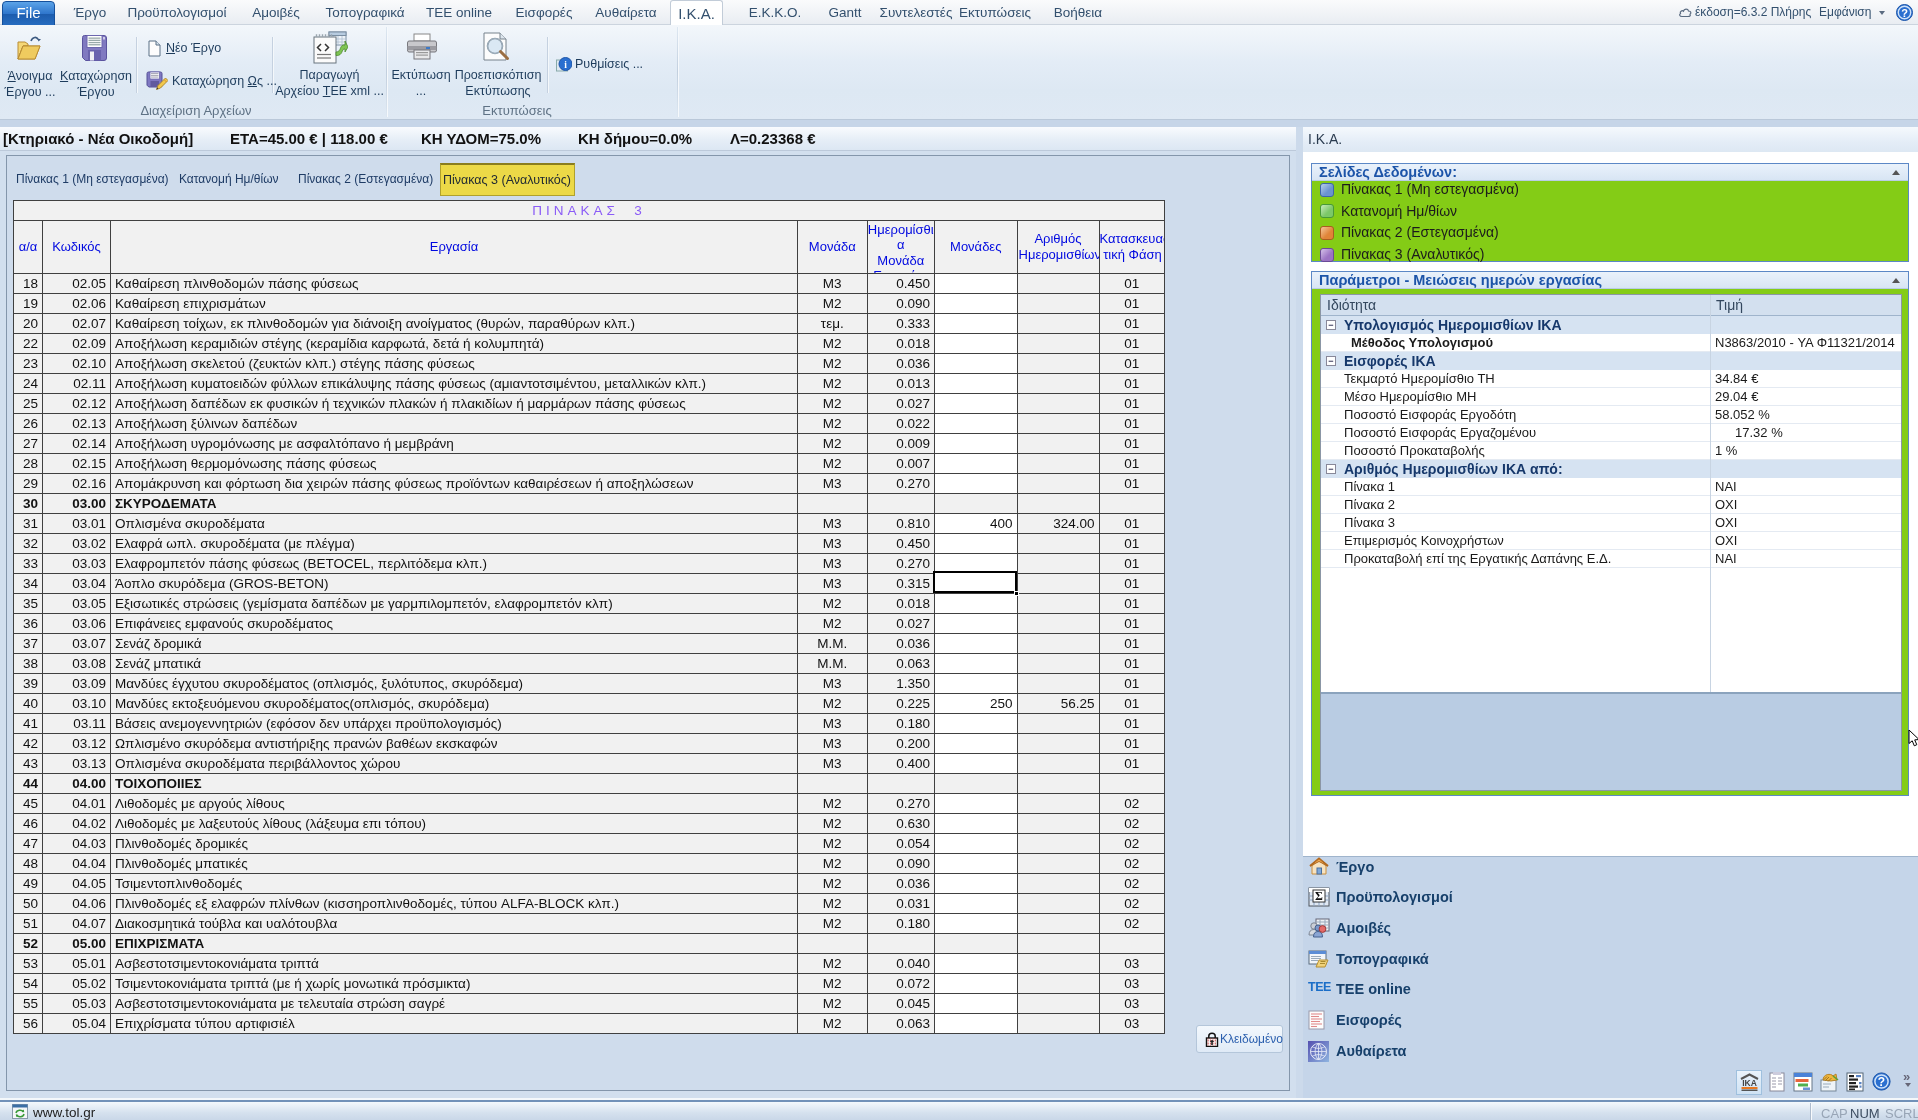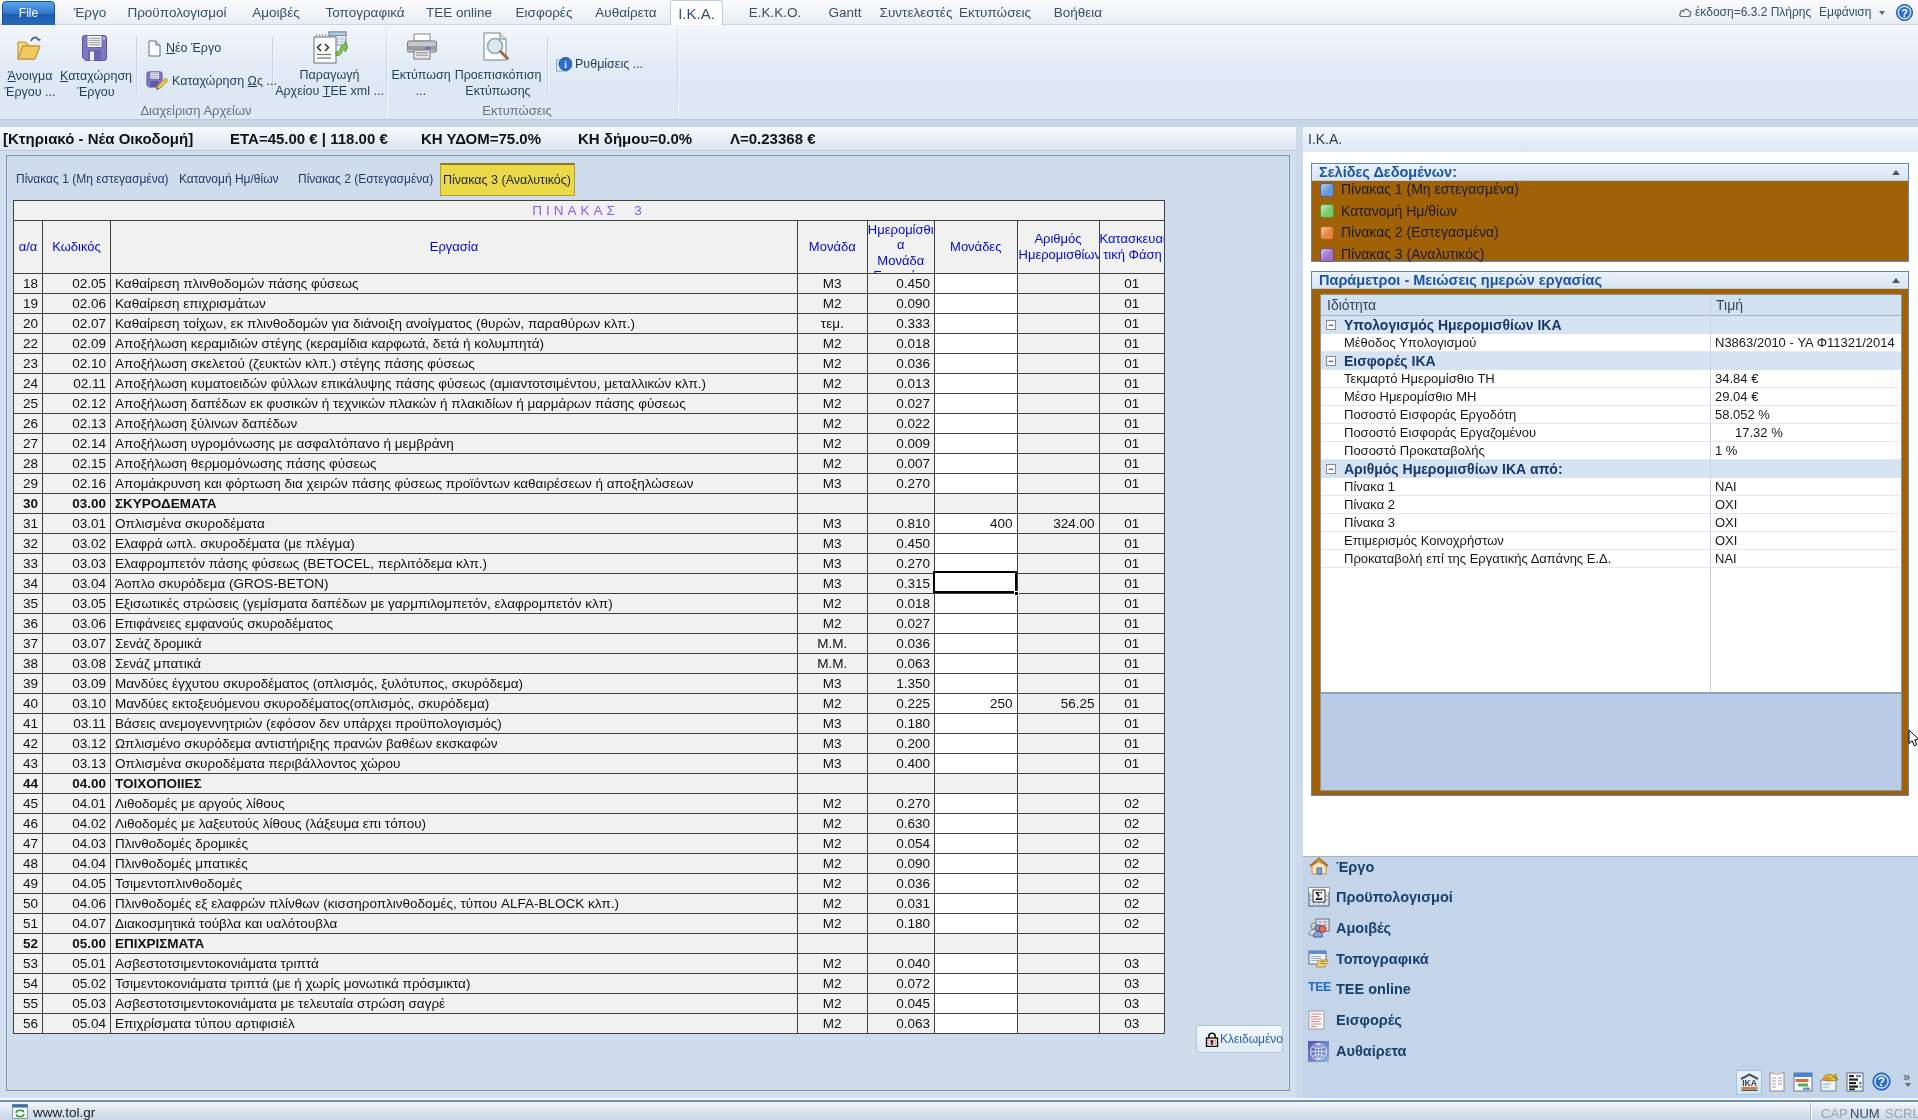--- a/index.html
+++ b/index.html
@@ -2,21 +2,21 @@
 <html><head><meta charset="utf-8">
 <style>
 *{margin:0;padding:0;box-sizing:border-box;}
 html,body{width:1918px;height:1120px;overflow:hidden;background:#d2dfee;
   font-family:"Liberation Sans",sans-serif;-webkit-font-smoothing:antialiased;}
 .abs{position:absolute;}
 
 #tabbar{left:0;top:0;width:1918px;height:25px;background:linear-gradient(#fafbfc,#eef1f5 70%,#e9edf2);border-bottom:1px solid #ccd4de;}
 #filebtn{left:2px;top:1px;width:53px;height:28px;border-radius:4px 4px 0 0;
   background:linear-gradient(#5ba3e8,#2f76cc 45%,#1c5cad 46%,#2a70c4);border:1px solid #15509c;
-  color:#fff;font-size:12px;text-align:center;line-height:22px;}
+  color:#fff;font-size:15px;text-align:center;line-height:22px;}
 .ttab{top:0;height:25px;line-height:25px;font-size:13.5px;color:#33506e;text-align:center;transform:translateX(-50%);white-space:nowrap;}
 #seltab{left:670px;top:0px;width:53px;height:26px;background:#fff;border:1px solid #c2ccd8;border-bottom:none;border-radius:3px 3px 0 0;
   color:#33506e;font-size:15px;text-align:center;line-height:25px;}
 #winright{top:0;height:25px;line-height:25px;font-size:12px;color:#33506e;}
 
 #ribbon{left:0;top:25px;width:1918px;height:95px;background:linear-gradient(#f3f7fb,#e3ecf6 40%,#dde8f3 70%,#dfe9f4);border-bottom:1px solid #bac8d9;}
 .gsep{top:27px;width:1px;height:90px;background:linear-gradient(#dde7f1,#c2cfde 50%,#dde7f1);box-shadow:1px 0 0 #f6f9fc;}
 .bsep{top:12px;width:1px;height:56px;background:#c5d1e0;box-shadow:1px 0 0 #f4f8fb;}
 .gcap{top:104px;height:14px;line-height:14px;font-size:13px;color:#5f7285;text-align:center;transform:translateX(-50%);white-space:nowrap;}
 .rlbl{font-size:12.5px;color:#1e3c5c;text-align:center;line-height:15.5px;white-space:nowrap;}
@@ -41,21 +41,21 @@
 #btable .r{text-align:right;}
 #btable .c{text-align:center;}
 #btable .w{background:#fff;}
 #btable .b{font-weight:bold;}
 #btable tr.hd td{color:#0009e0;text-align:center;white-space:normal;line-height:15.5px;padding:0 1px;font-size:13px;}
 
 #lockbtn{left:1189px;top:869px;width:87px;height:28px;background:linear-gradient(#f3f8fd,#dfeaf6);border:1px solid #b4c6da;border-radius:3px;
   color:#2b5fae;font-size:12px;line-height:27px;}
 
 #rpanel{left:1303px;top:152px;width:615px;height:948px;background:#fff;}
-.rbox{left:8px;width:598px;border:1px solid #5c88c6;background:#a16207;}
+.rbox{left:8px;width:598px;border:1px solid #5c88c6;background:#84cc16;}
 .rboxhead{left:0;top:0;width:100%;height:17px;background:linear-gradient(#eaf2fb,#d8e5f4);border-bottom:1px solid #b9cde5;
   font-weight:bold;color:#1c54a8;font-size:14.5px;line-height:16px;padding-left:7px;}
 .tri{width:0;height:0;border-left:4px solid transparent;border-right:4px solid transparent;border-bottom:5px solid #555;}
 .sqr{left:8px;width:14px;height:14px;border-radius:3px;}
 .sqlbl{left:29px;font-size:14px;color:#1c1c1c;white-space:nowrap;}
 
 #pgrid{left:8px;top:22px;width:582px;height:497px;border:1px solid #8b96a5;background:#fff;}
 .pgh{left:0;top:0;width:100%;height:21px;background:#d3e0ef;border-bottom:1px solid #9fb4cc;font-size:14px;color:#33475e;line-height:20px;}
 .pgc{left:0;width:100%;height:18px;background:#d6e3f2;font-weight:bold;font-size:14px;color:#16386b;line-height:18px;}
 .pgi{left:0;width:100%;height:18px;background:#fff;border-bottom:1px solid #e4eaf2;font-size:13px;color:#1a1a1a;line-height:17px;}
@@ -640,21 +640,21 @@
 <div id="pgrid" class="abs">
 <div class="pgh abs">
           <span style="position:absolute;left:6px;">Ιδιότητα</span>
           <span style="position:absolute;left:395px;">Τιμή</span>
         </div>
 <div class="pgc abs" style="top:21px;">
           <div class="minus abs">−</div>
           <span style="position:absolute;left:23px;">Υπολογισμός Ημερομισθίων ΙΚΑ</span>
         </div>
 <div class="pgi abs" style="top:39px;">
-          <span style="position:absolute;left:23px;">Μέθοδος Υπολογισμού</span>
+          <span style="position:absolute;left:30px;font-weight:bold;">Μέθοδος Υπολογισμού</span>
           <span style="position:absolute;left:394px;">N3863/2010 - ΥΑ Φ11321/2014</span>
         </div>
 <div class="pgc abs" style="top:57px;">
           <div class="minus abs">−</div>
           <span style="position:absolute;left:23px;">Εισφορές ΙΚΑ</span>
         </div>
 <div class="pgi abs" style="top:75px;">
           <span style="position:absolute;left:23px;">Τεκμαρτό Ημερομίσθιο ΤΗ</span>
           <span style="position:absolute;left:394px;">34.84 €</span>
         </div>

